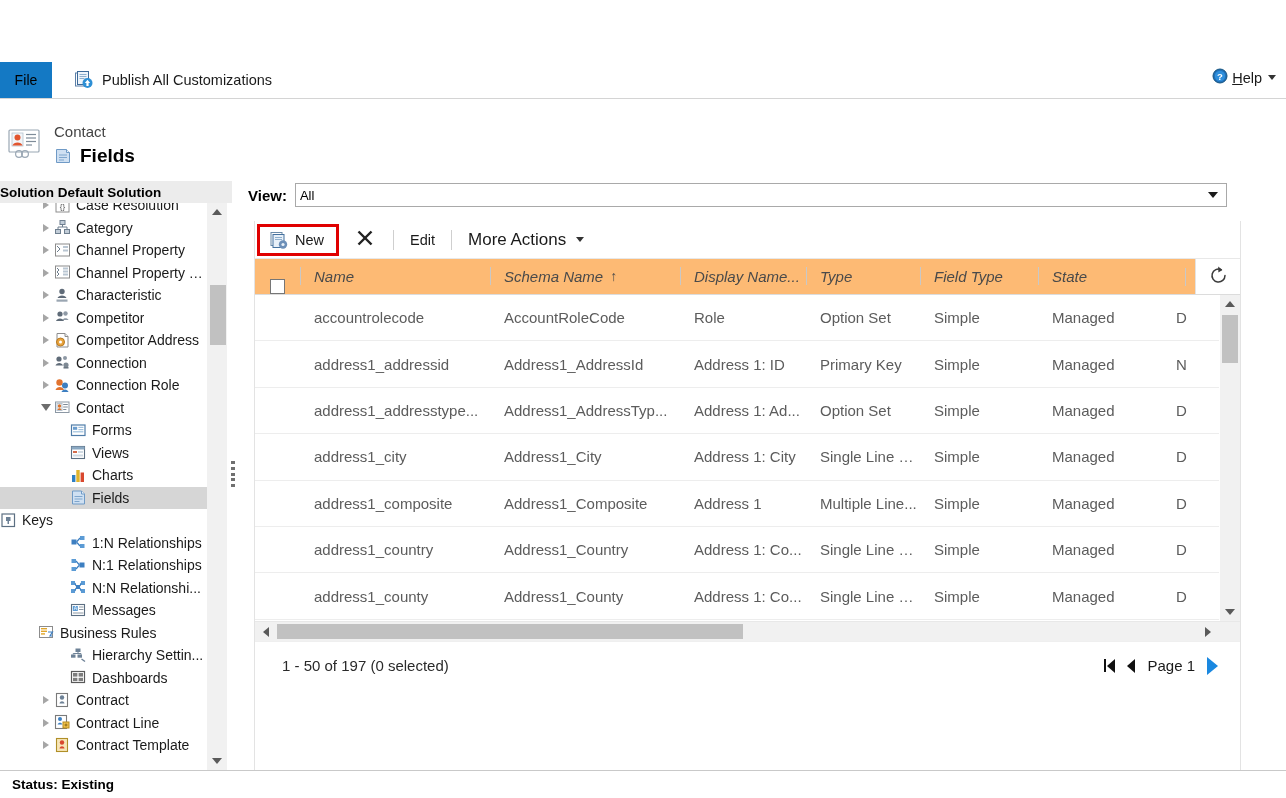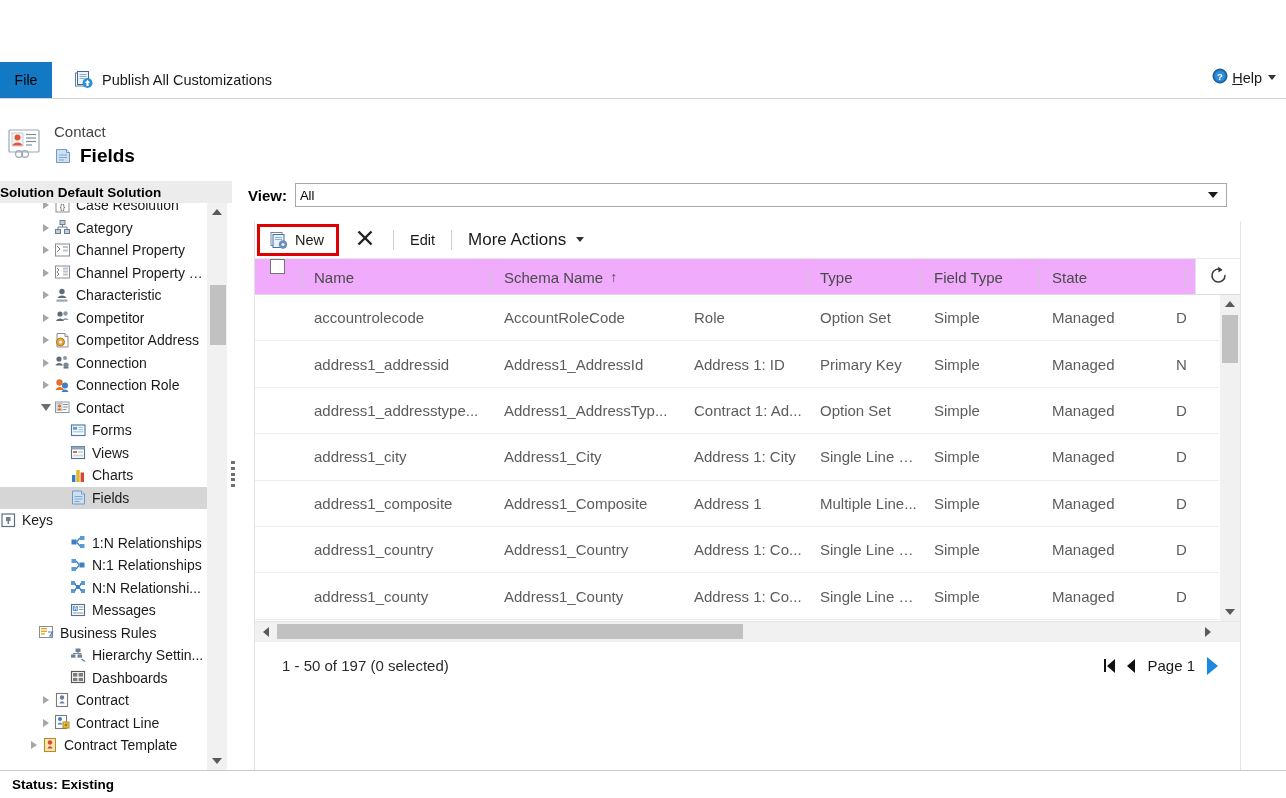--- a/index.html
+++ b/index.html
@@ -310,27 +310,28 @@
     display: flex; align-items: center; gap: 8px;
     font-size: 17px; color: #1a1a1a;
     cursor: pointer;
     padding: 4px 6px;
   }
 
   
   .grid-head {
     position: relative;
     height: 36px;
-    background: #f0abfc;
+    background: #fdba74;
     border-bottom: 1px solid #dcdcdc;
     display: flex;
-    align-items: flex-start;
+    align-items: flex-end;
     font-size: 15px;
     color: #4a4a4a;
     overflow: hidden;
+    font-style: italic;
   }
   .gh-cell {
     position: relative;
     height: 36px;
     display: flex;
     align-items: center;
     flex: 0 0 auto;
     cursor: pointer;
     white-space: nowrap;
     overflow: hidden;
@@ -824,21 +825,21 @@
             </span>
             <span class="tw-icon"><svg width="17" height="17" viewBox="0 0 17 17">
                 <rect x="1.5" y="1.5" width="11" height="13" fill="#fff" stroke="#7a7a7a" stroke-width="1.1"></rect>
                 <circle cx="6" cy="5" r="2" fill="#3d7fc1"></circle>
                 <path d="M3.6 10.5 C4.1 8 7.9 8 8.4 10.5 Z" fill="#3d7fc1"></path>
                 <rect x="9" y="8" width="6" height="6" fill="#f0c24a" stroke="#b4891f"></rect>
                 <path d="M10.5 11 H13.5 M12 9.5 V12.5" stroke="#8a6615"></path>
               </svg></span>
             <span class="tw-label">Contract Line</span>
           </div>
-          <div class="tree-item" style="padding-left: 26px;">
+          <div class="tree-item" style="padding-left: 38px;">
             <span class="tw-expander">
               <span class="tri-closed"></span>
             </span>
             <span class="tw-icon"><svg width="17" height="17" viewBox="0 0 17 17">
                 <rect x="2.5" y="1.5" width="11" height="13" fill="#f7e6b8" stroke="#b08f28" stroke-width="1.1"></rect>
                 <circle cx="8" cy="5.5" r="2.2" fill="#d9482e"></circle>
                 <path d="M5.5 11.5 C6 8.6 10 8.6 10.5 11.5 Z" fill="#d9482e"></path>
               </svg></span>
             <span class="tw-label">Contract Template</span>
           </div>
@@ -974,21 +975,21 @@
               <div class="gr-cell" style="width: 126px; flex-basis: 126px;">Address 1: ID</div>
               <div class="gr-cell" style="width: 114px; flex-basis: 114px;">Primary Key</div>
               <div class="gr-cell" style="width: 118px; flex-basis: 118px;">Simple</div>
               <div class="gr-cell" style="width: 124px; flex-basis: 124px;">Managed</div>
               <div class="gr-cell" style="width: 60px; flex-basis: 60px;">N</div>
             </div>
             <div class="grid-row">
               <div class="gr-check"></div>
               <div class="gr-cell" style="width: 190px; flex-basis: 190px;">address1_addresstype...</div>
               <div class="gr-cell" style="width: 190px; flex-basis: 190px;">Address1_AddressTyp...</div>
-              <div class="gr-cell" style="width: 126px; flex-basis: 126px;">Contract 1: Ad...</div>
+              <div class="gr-cell" style="width: 126px; flex-basis: 126px;">Address 1: Ad...</div>
               <div class="gr-cell" style="width: 114px; flex-basis: 114px;">Option Set</div>
               <div class="gr-cell" style="width: 118px; flex-basis: 118px;">Simple</div>
               <div class="gr-cell" style="width: 124px; flex-basis: 124px;">Managed</div>
               <div class="gr-cell" style="width: 60px; flex-basis: 60px;">D</div>
             </div>
             <div class="grid-row">
               <div class="gr-check"></div>
               <div class="gr-cell" style="width: 190px; flex-basis: 190px;">address1_city</div>
               <div class="gr-cell" style="width: 190px; flex-basis: 190px;">Address1_City</div>
               <div class="gr-cell" style="width: 126px; flex-basis: 126px;">Address 1: City</div>

